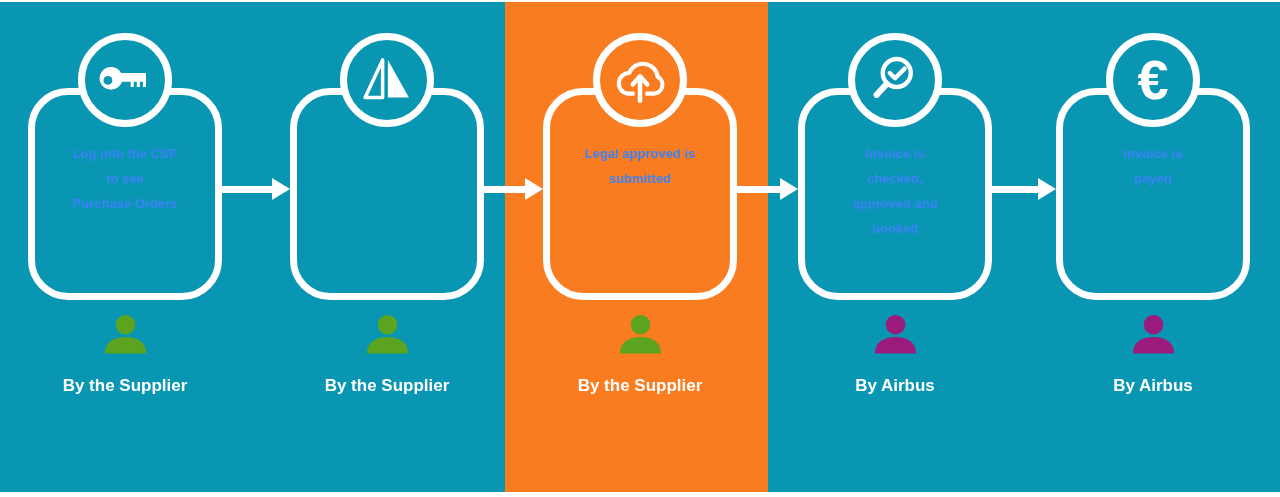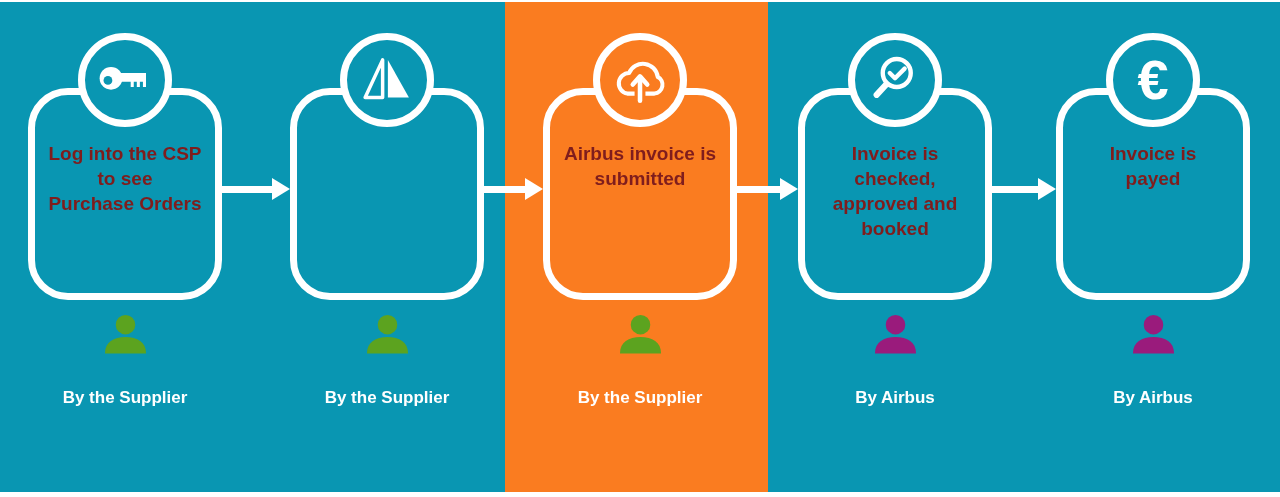--- a/index.html
+++ b/index.html
@@ -15,27 +15,27 @@
 
   .box{position:absolute;left:0;top:88px;width:194px;height:212px;
        box-sizing:border-box;border:7px solid #ffffff;border-radius:40px;}
 
   .circle{position:absolute;top:33px;left:50%;margin-left:-47px;
           width:94px;height:94px;box-sizing:border-box;
           border:7px solid #ffffff;border-radius:50%;
           display:flex;align-items:center;justify-content:center;}
 
   .title{position:absolute;left:10px;right:10px;top:141px;
-         color:#7f1d1d;font-weight:bold;font-size:19px;line-height:25px;
+         color:#3b82f6;font-weight:bold;font-size:13px;line-height:25px;
          text-align:center;white-space:pre-line;}
 
   .person{position:absolute;top:314px;left:50%;margin-left:-22px;}
 
   .actor{position:absolute;left:-25px;right:-25px;top:376px;
-         color:#ffffff;font-weight:bold;font-size:17px;text-align:center;margin-top:12px;}
+         color:#ffffff;font-weight:bold;font-size:17px;text-align:center;}
 
   .arrow{position:absolute;top:178px;height:22px;}
   .arrow-line{position:absolute;left:0;right:15px;top:8px;height:7px;background:#ffffff;}
   .arrow-head{position:absolute;right:0;top:0;width:0;height:0;
               border-left:18px solid #ffffff;
               border-top:11px solid transparent;
               border-bottom:11px solid transparent;}
 
   .euro{color:#ffffff;font-weight:bold;font-size:56px;line-height:80px;}
   svg{display:block;}
@@ -89,21 +89,21 @@
   <div class="step" style="left:543px">
     <div class="box"></div>
     <div class="circle" style="background-color: rgb(250, 124, 32);">
       <svg width="58" height="58" viewBox="0 0 64 64">
         <path d="M18,47 A11.5,11.5 0 0 1 20,24.2 A16.5,16.5 0 0 1 51.6,28.6 A9.8,9.8 0 0 1 48,47 Z" fill="none" stroke="#ffffff" stroke-width="4.5" stroke-linejoin="round"></path>
         <path d="M32,56 L32,30" fill="none" stroke-width="12" stroke="#FA7C20"></path>
         <path d="M32,55 L32,29" fill="none" stroke="#ffffff" stroke-width="5" stroke-linecap="round"></path>
         <path d="M24,37 L32,28 L40,37" fill="none" stroke="#ffffff" stroke-width="5" stroke-linecap="round" stroke-linejoin="round"></path>
       </svg>
     </div>
-    <div class="title">Airbus invoice is
+    <div class="title">Legal approved is
 submitted</div>
     <svg class="person" width="45" height="40" viewBox="0 0 46 40">
       <g fill="#5CA31F">
         <circle cx="23" cy="10.5" r="10"></circle>
         <path d="M2,40 C2,28 11,23 23,23 C35,23 44,28 44,40 Z"></path>
       </g>
     </svg>
     <div class="actor">By the Supplier</div>
   </div>
 

